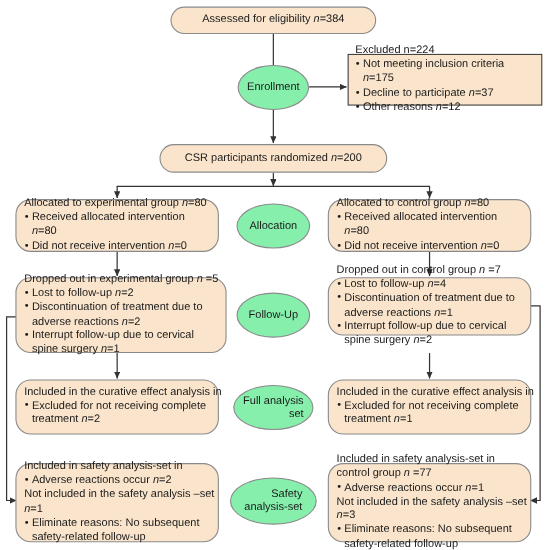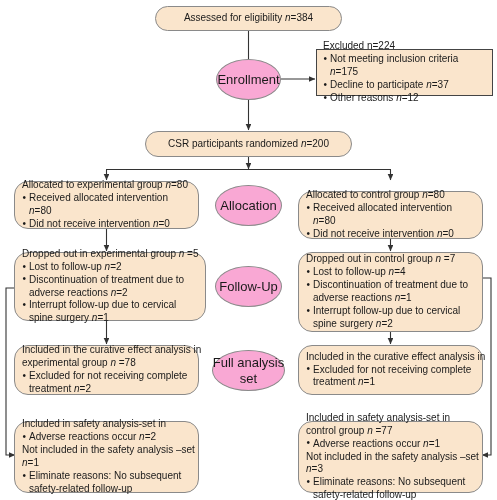--- a/index.html
+++ b/index.html
@@ -39,30 +39,30 @@
     display: flex;
     flex-direction: column;
     justify-content: center;
   }
   .node.rounded { border-radius: 14px; }
   .node.rect { border-radius: 0; border-color: #444; }
   .node.center { text-align: center; align-items: center; }
   .stage {
     position: absolute;
     box-sizing: border-box;
-    background: #f9a8d4;
+    background: #86efac;
     border: 1px solid #8a8a8a;
     border-radius: 50%;
     color: #1a1a1a;
-    font-size: 13px;
+    font-size: 10px;
     line-height: 1.2;
     display: flex;
     align-items: center;
     justify-content: center;
-    text-align: center;
+    text-align: right;
   }
   .ln { display: block; white-space: nowrap; }
   .bullet {
     display: block;
     position: relative;
     padding-left: 7px;
   }
   .bullet:before {
     content: "\2022";
     position: absolute;
@@ -131,51 +131,50 @@
   <div class="node rounded" style="left:14px; top:181px; width:185px; height:48px;">
     <span class="ln"><span>Allocated to experimental group </span><i class="nvar">n</i><span>=80</span></span>
     <span class="bullet"><span>Received allocated intervention </span><i class="nvar">n</i><span>=80</span></span>
     <span class="bullet"><span>Did not receive intervention </span><i class="nvar">n</i><span>=0</span></span>
   </div>
 
   <div class="stage" style="left:215px; top:185px; width:67px; height:41px;">
     <span class="ln">Allocation</span>
   </div>
 
-  <div class="node rounded" style="left:298px; top:181px; width:185px; height:48px;margin-top:10px;">
+  <div class="node rounded" style="left:298px; top:181px; width:185px; height:48px;">
     <span class="ln"><span>Allocated to control group </span><i class="nvar">n</i><span>=80</span></span>
     <span class="bullet"><span>Received allocated intervention </span><i class="nvar">n</i><span>=80</span></span>
     <span class="bullet"><span>Did not receive intervention </span><i class="nvar">n</i><span>=0</span></span>
   </div>
 
   <div class="node rounded" style="left:14px; top:252px; width:192px; height:69px;">
     <span class="ln"><span>Dropped out in experimental group </span><i class="nvar">n</i><span> =5</span></span>
     <span class="bullet"><span>Lost to follow-up </span><i class="nvar">n</i><span>=2</span></span>
     <span class="bullet"><span>Discontinuation of treatment due to</span></span>
     <span class="cont"><span>adverse reactions </span><i class="nvar">n</i><span>=2</span></span>
     <span class="bullet"><span>Interrupt follow-up due to cervical</span></span>
     <span class="cont"><span>spine surgery </span><i class="nvar">n</i><span>=1</span></span>
   </div>
 
   <div class="stage" style="left:215px; top:266px; width:67px; height:41px;">
     <span class="ln">Follow-Up</span>
   </div>
 
-  <div class="node rounded" style="left:298px; top:252px; width:185px; height:80px;">
+  <div class="node rounded" style="left:298px; top:252px; width:185px; height:53px;">
     <span class="ln"><span>Dropped out in control group </span><i class="nvar">n</i><span> =7</span></span>
     <span class="bullet"><span>Lost to follow-up </span><i class="nvar">n</i><span>=4</span></span>
     <span class="bullet"><span>Discontinuation of treatment due to</span></span>
     <span class="cont"><span>adverse reactions </span><i class="nvar">n</i><span>=1</span></span>
     <span class="bullet"><span>Interrupt follow-up due to cervical</span></span>
     <span class="cont"><span>spine surgery </span><i class="nvar">n</i><span>=2</span></span>
   </div>
 
   <div class="node rounded" style="left:14px; top:345px; width:185px; height:50px;">
     <span class="ln"><span>Included in the curative effect analysis in</span></span>
-    <span class="ln"><span>experimental group </span><i class="nvar">n</i><span> =78</span></span>
     <span class="bullet"><span>Excluded for not receiving complete</span></span>
     <span class="cont"><span>treatment </span><i class="nvar">n</i><span>=2</span></span>
   </div>
 
   <div class="stage" style="left:212px; top:350px; width:73px; height:41px;">
     <span>
       <span class="ln">Full analysis</span>
       <span class="ln">set</span>
     </span>
   </div>
@@ -188,20 +187,26 @@
 
   <div class="node rounded" style="left:14px; top:421px; width:185px; height:72px;">
     <span class="ln"><span>Included in safety analysis-set  in</span></span>
     <span class="bullet"><span>Adverse reactions occur </span><i class="nvar">n</i><span>=2</span></span>
     <span class="ln"><span>Not included in the safety analysis –set</span></span>
     <span class="ln"><i class="nvar">n</i><span>=1</span></span>
     <span class="bullet"><span>Eliminate reasons: No subsequent</span></span>
     <span class="cont"><span>safety-related follow-up</span></span>
   </div>
 
+  <div class="stage" style="left:209px; top:434px; width:79px; height:43px;">
+    <span>
+      <span class="ln">Safety</span>
+      <span class="ln">analysis-set</span>
+    </span>
+  </div>
 
   <div class="node rounded" style="left:298px; top:421px; width:185px; height:72px;">
     <span class="ln"><span>Included in safety analysis-set  in</span></span>
     <span class="ln"><span>control group </span><i class="nvar">n</i><span> =77</span></span>
     <span class="bullet"><span>Adverse reactions occur </span><i class="nvar">n</i><span>=1</span></span>
     <span class="ln"><span>Not included in the safety analysis –set</span></span>
     <span class="ln"><i class="nvar">n</i><span>=3</span></span>
     <span class="bullet"><span>Eliminate reasons: No subsequent</span></span>
     <span class="cont"><span>safety-related follow-up</span></span>
   </div>

